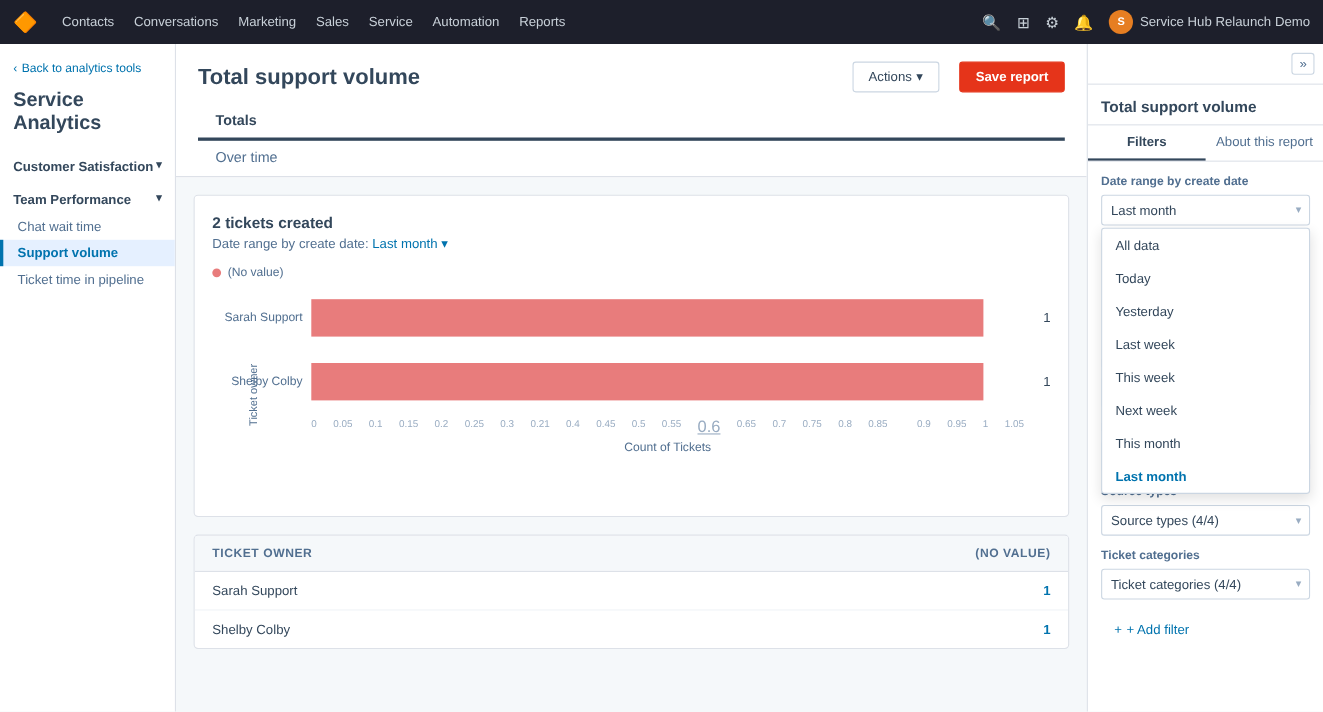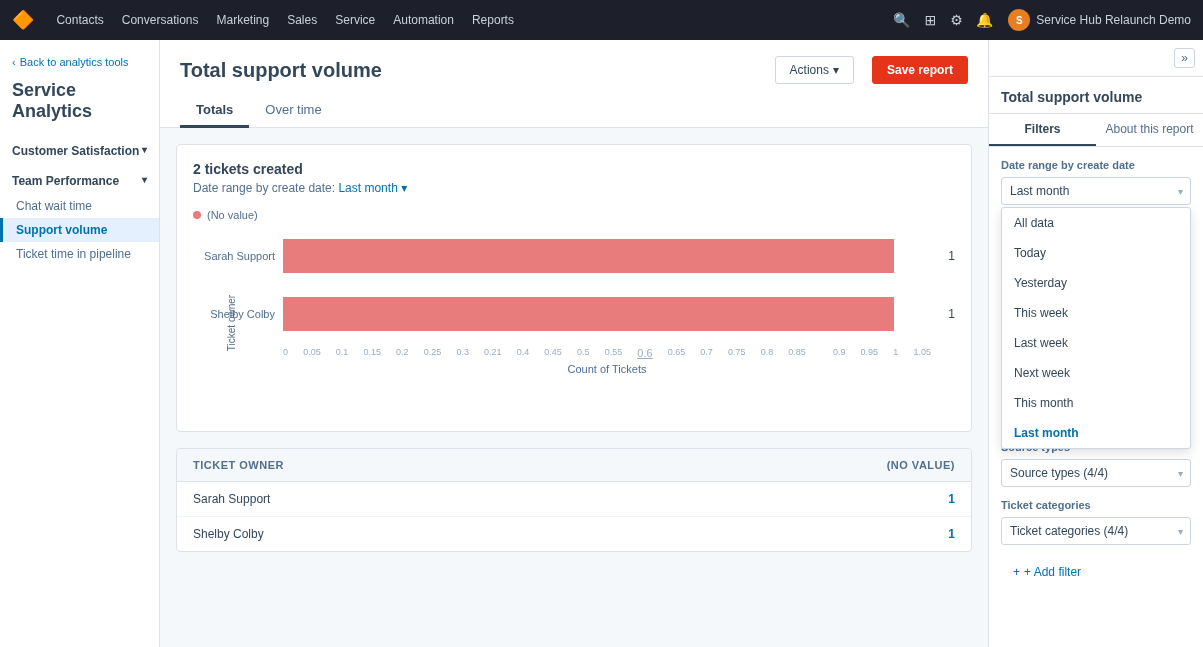--- a/index.html
+++ b/index.html
@@ -91,21 +91,21 @@
     .btn-save {
       background: #e5341a;
       border: 1px solid #e5341a;
       border-radius: 3px;
       padding: 6px 14px;
       font-size: 12px;
       color: #fff;
       cursor: pointer;
       font-weight: 600;
     }
-    .tabs { display: flex; gap: 0; }
+    .tabs { display: flex; gap: 0; flex-direction: column; }
     .tab {
       padding: 8px 16px;
       font-size: 13px;
       color: #516f90;
       cursor: pointer;
       border-bottom: 3px solid transparent;
       margin-bottom: -1px;
     }
     .tab.active { color: #33475b; font-weight: 600; border-bottom: 3px solid #33475b; }
 
@@ -289,21 +289,21 @@
           <span style="font-size: 9px; color: #99acc2;">0.1</span>
           <span style="font-size: 9px; color: #99acc2;">0.15</span>
           <span style="font-size: 9px; color: #99acc2;">0.2</span>
           <span style="font-size: 9px; color: #99acc2;">0.25</span>
           <span style="font-size: 9px; color: #99acc2;">0.3</span>
           <span style="font-size: 9px; color: #99acc2;">0.21</span>
           <span style="font-size: 9px; color: #99acc2;">0.4</span>
           <span style="font-size: 9px; color: #99acc2;">0.45</span>
           <span style="font-size: 9px; color: #99acc2;">0.5</span>
           <span style="font-size: 9px; color: #99acc2;">0.55</span>
-          <span style="font-size: 11px; color: #99acc2; text-decoration: underline;">0.6</span>
+          <span style="font-size: 15px; color: #99acc2; text-decoration: underline;">0.6</span>
           <span style="font-size: 9px; color: #99acc2;">0.65</span>
           <span style="font-size: 9px; color: #99acc2;">0.7</span>
           <span style="font-size: 9px; color: #99acc2;">0.75</span>
           <span style="font-size: 9px; color: #99acc2;">0.8</span>
           <span style="font-size: 9px; color: #99acc2;">0.85</span>
           <span style="font-size: 9px; color: #99acc2; margin-left: 12px;">0.9</span>
           <span style="font-size: 9px; color: #99acc2;">0.95</span>
           <span style="font-size: 9px; color: #99acc2;">1</span>
           <span style="font-size: 9px; color: #99acc2;">1.05</span>
         </div>
@@ -351,22 +351,22 @@
           <option>Next week</option>
           <option>This month</option>
         </select>
         <span class="rp-select-arrow">▾</span>
 
         
         <div class="dropdown-overlay">
           <div class="dropdown-item">All data</div>
           <div class="dropdown-item">Today</div>
           <div class="dropdown-item">Yesterday</div>
+          <div class="dropdown-item">Last week</div>
           <div class="dropdown-item">This week</div>
-          <div class="dropdown-item">Last week</div>
           <div class="dropdown-item">Next week</div>
           <div class="dropdown-item">This month</div>
           <div class="dropdown-item selected">Last month</div>
         </div>
       </div>
 
       <div style="margin-top: 120px;">
         <div class="rp-label">Pipeline</div>
         <div class="rp-select-wrap">
           <select class="rp-select">

